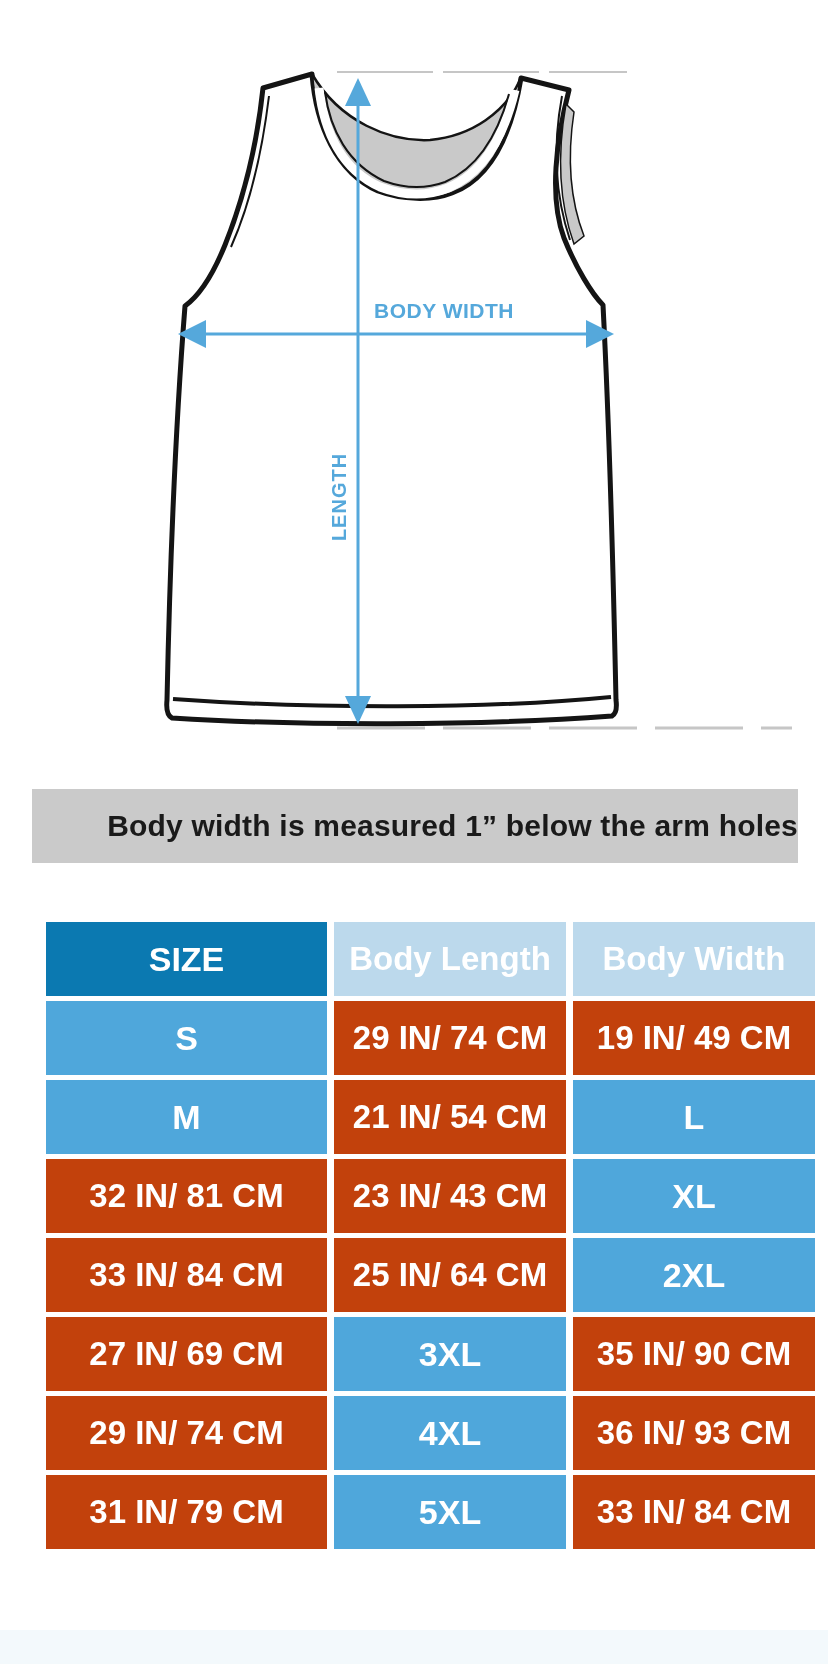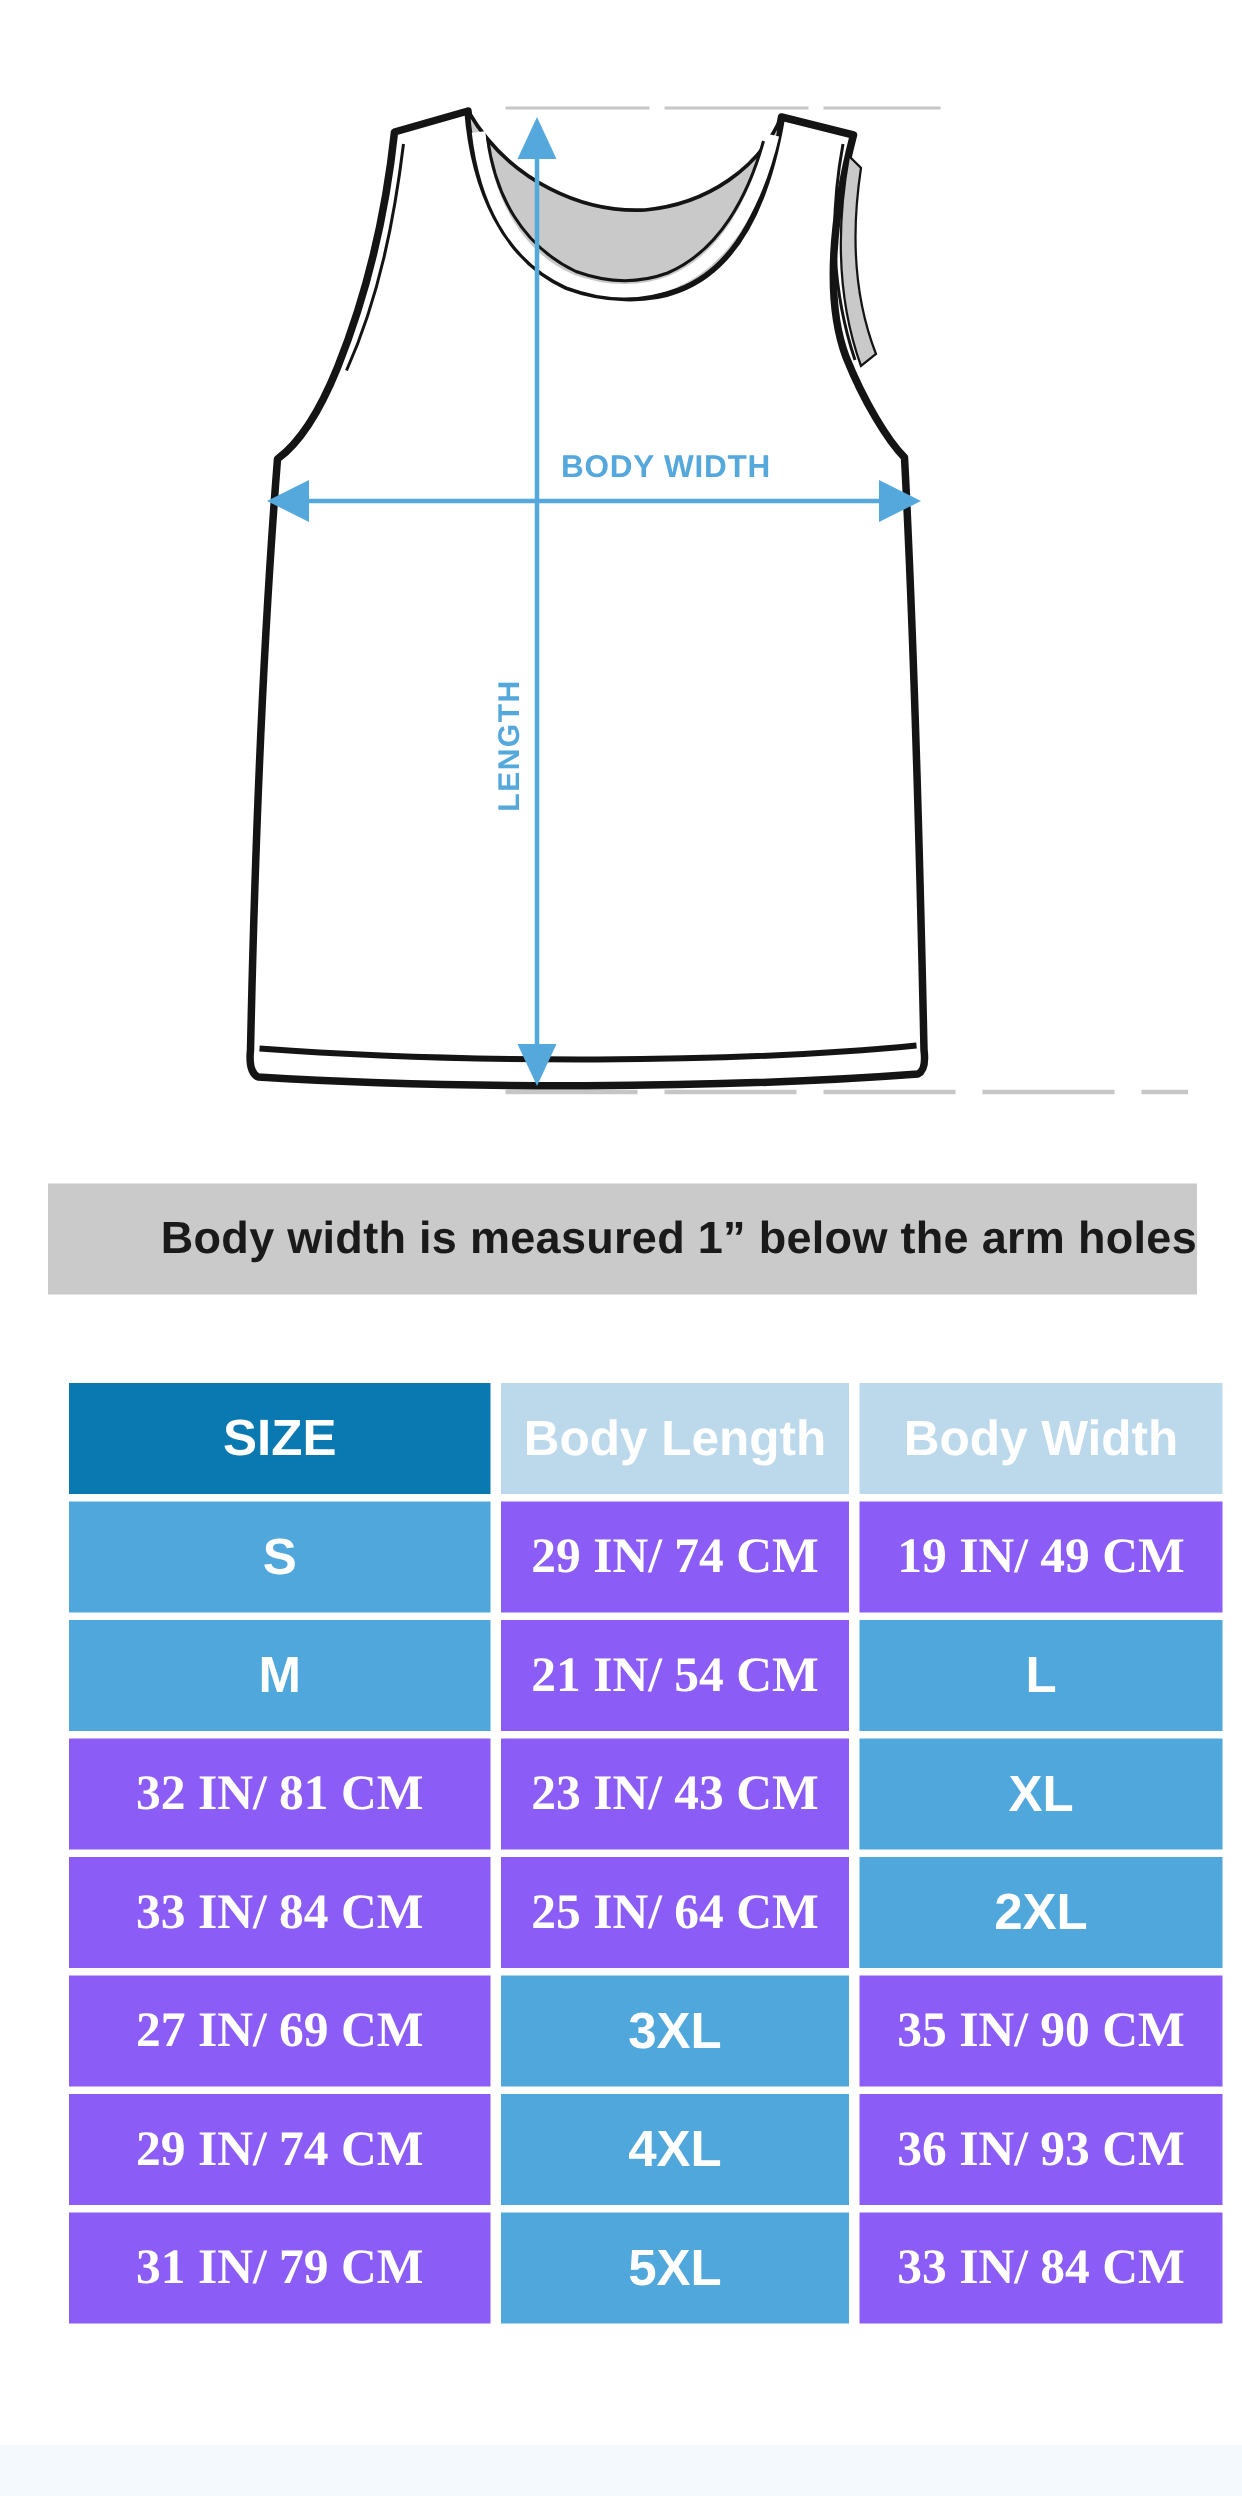--- a/index.html
+++ b/index.html
@@ -33,21 +33,21 @@
     background: #ffffff;
     margin-left: 16px;
   }
   .cell {
     display: flex; align-items: center; justify-content: center;
     color: #ffffff; font-weight: bold;
   }
   .hdr-size   { background: #0b79b1; font-size: 34px; }
   .hdr-light  { background: #bcd9ec; font-size: 33px; }
   .col-size   { background: #4fa7db; font-size: 34px; }
-  .col-value  { background: #8b5cf6; font-size: 33px; font-family: Liberation Serif, serif; }
+  .col-value  { background: #c2410c; font-size: 33px; }
   .bottom-strip {
     position: absolute; left: 0; top: 1630px;
     width: 828px; height: 34px; background: #f3f9fc;
   }
   svg text { font-family: "Liberation Sans", sans-serif; }
 </style>
 </head>
 <body>
 
 <div class="diagram-wrap">

